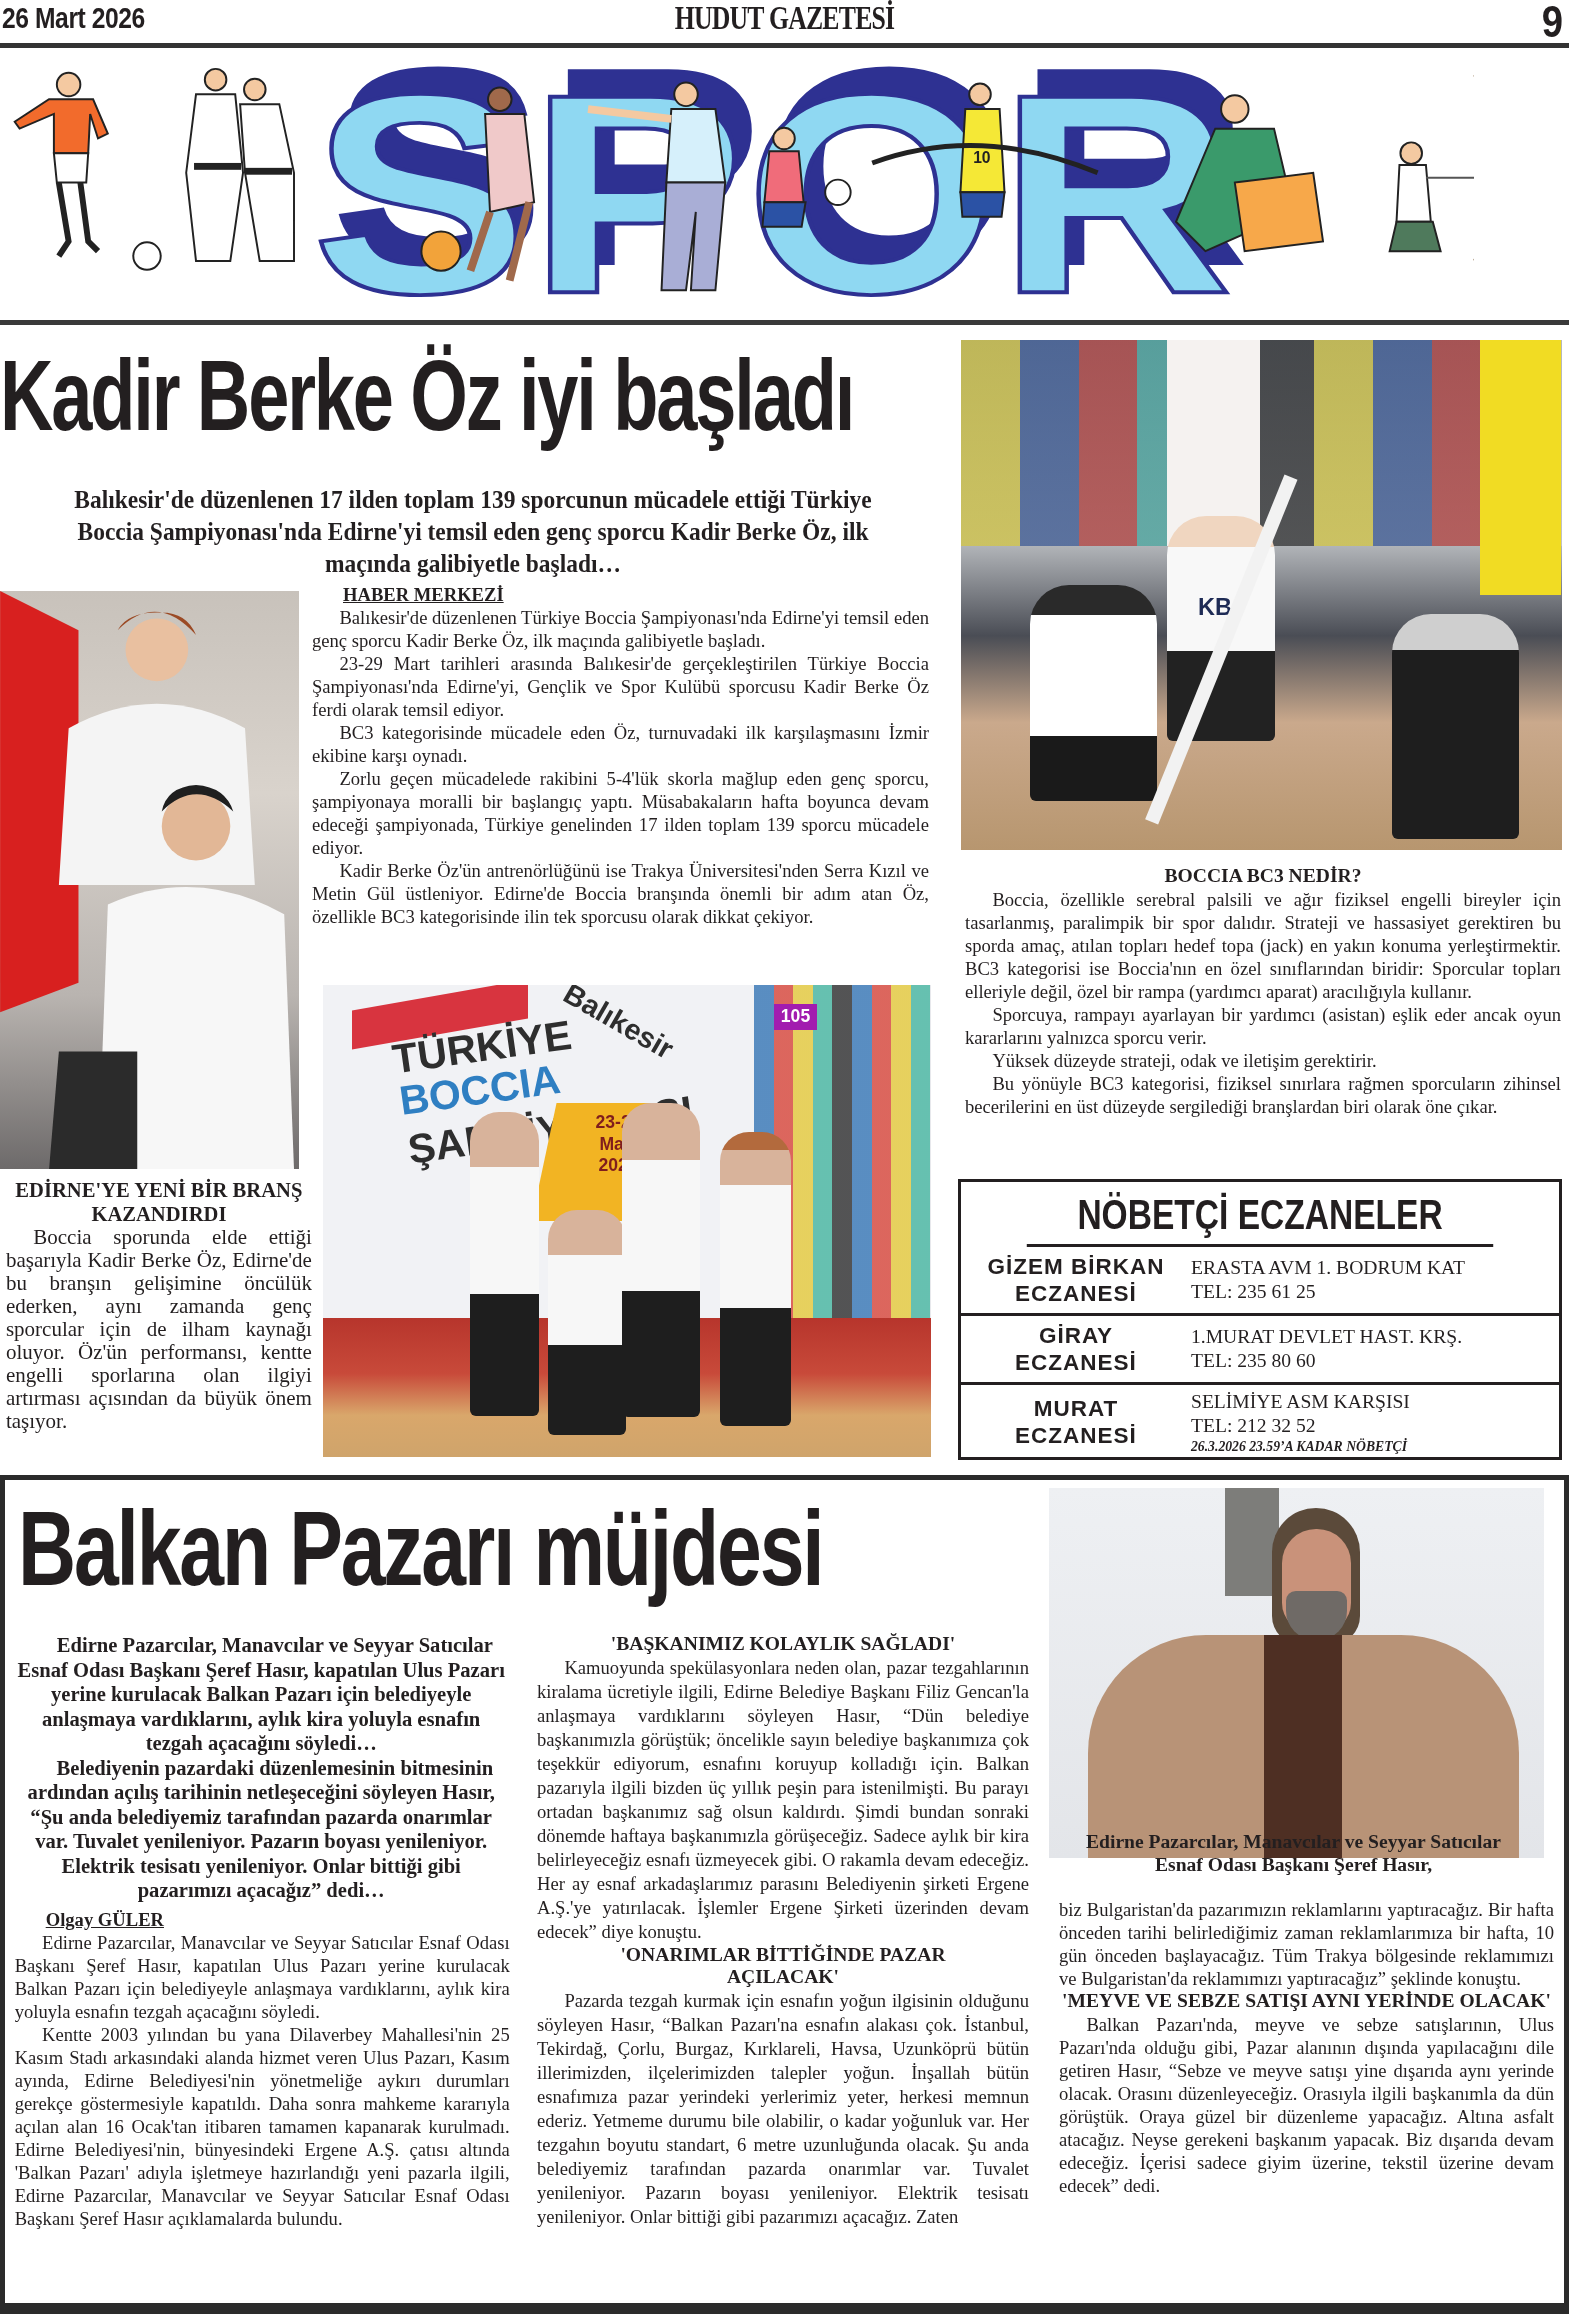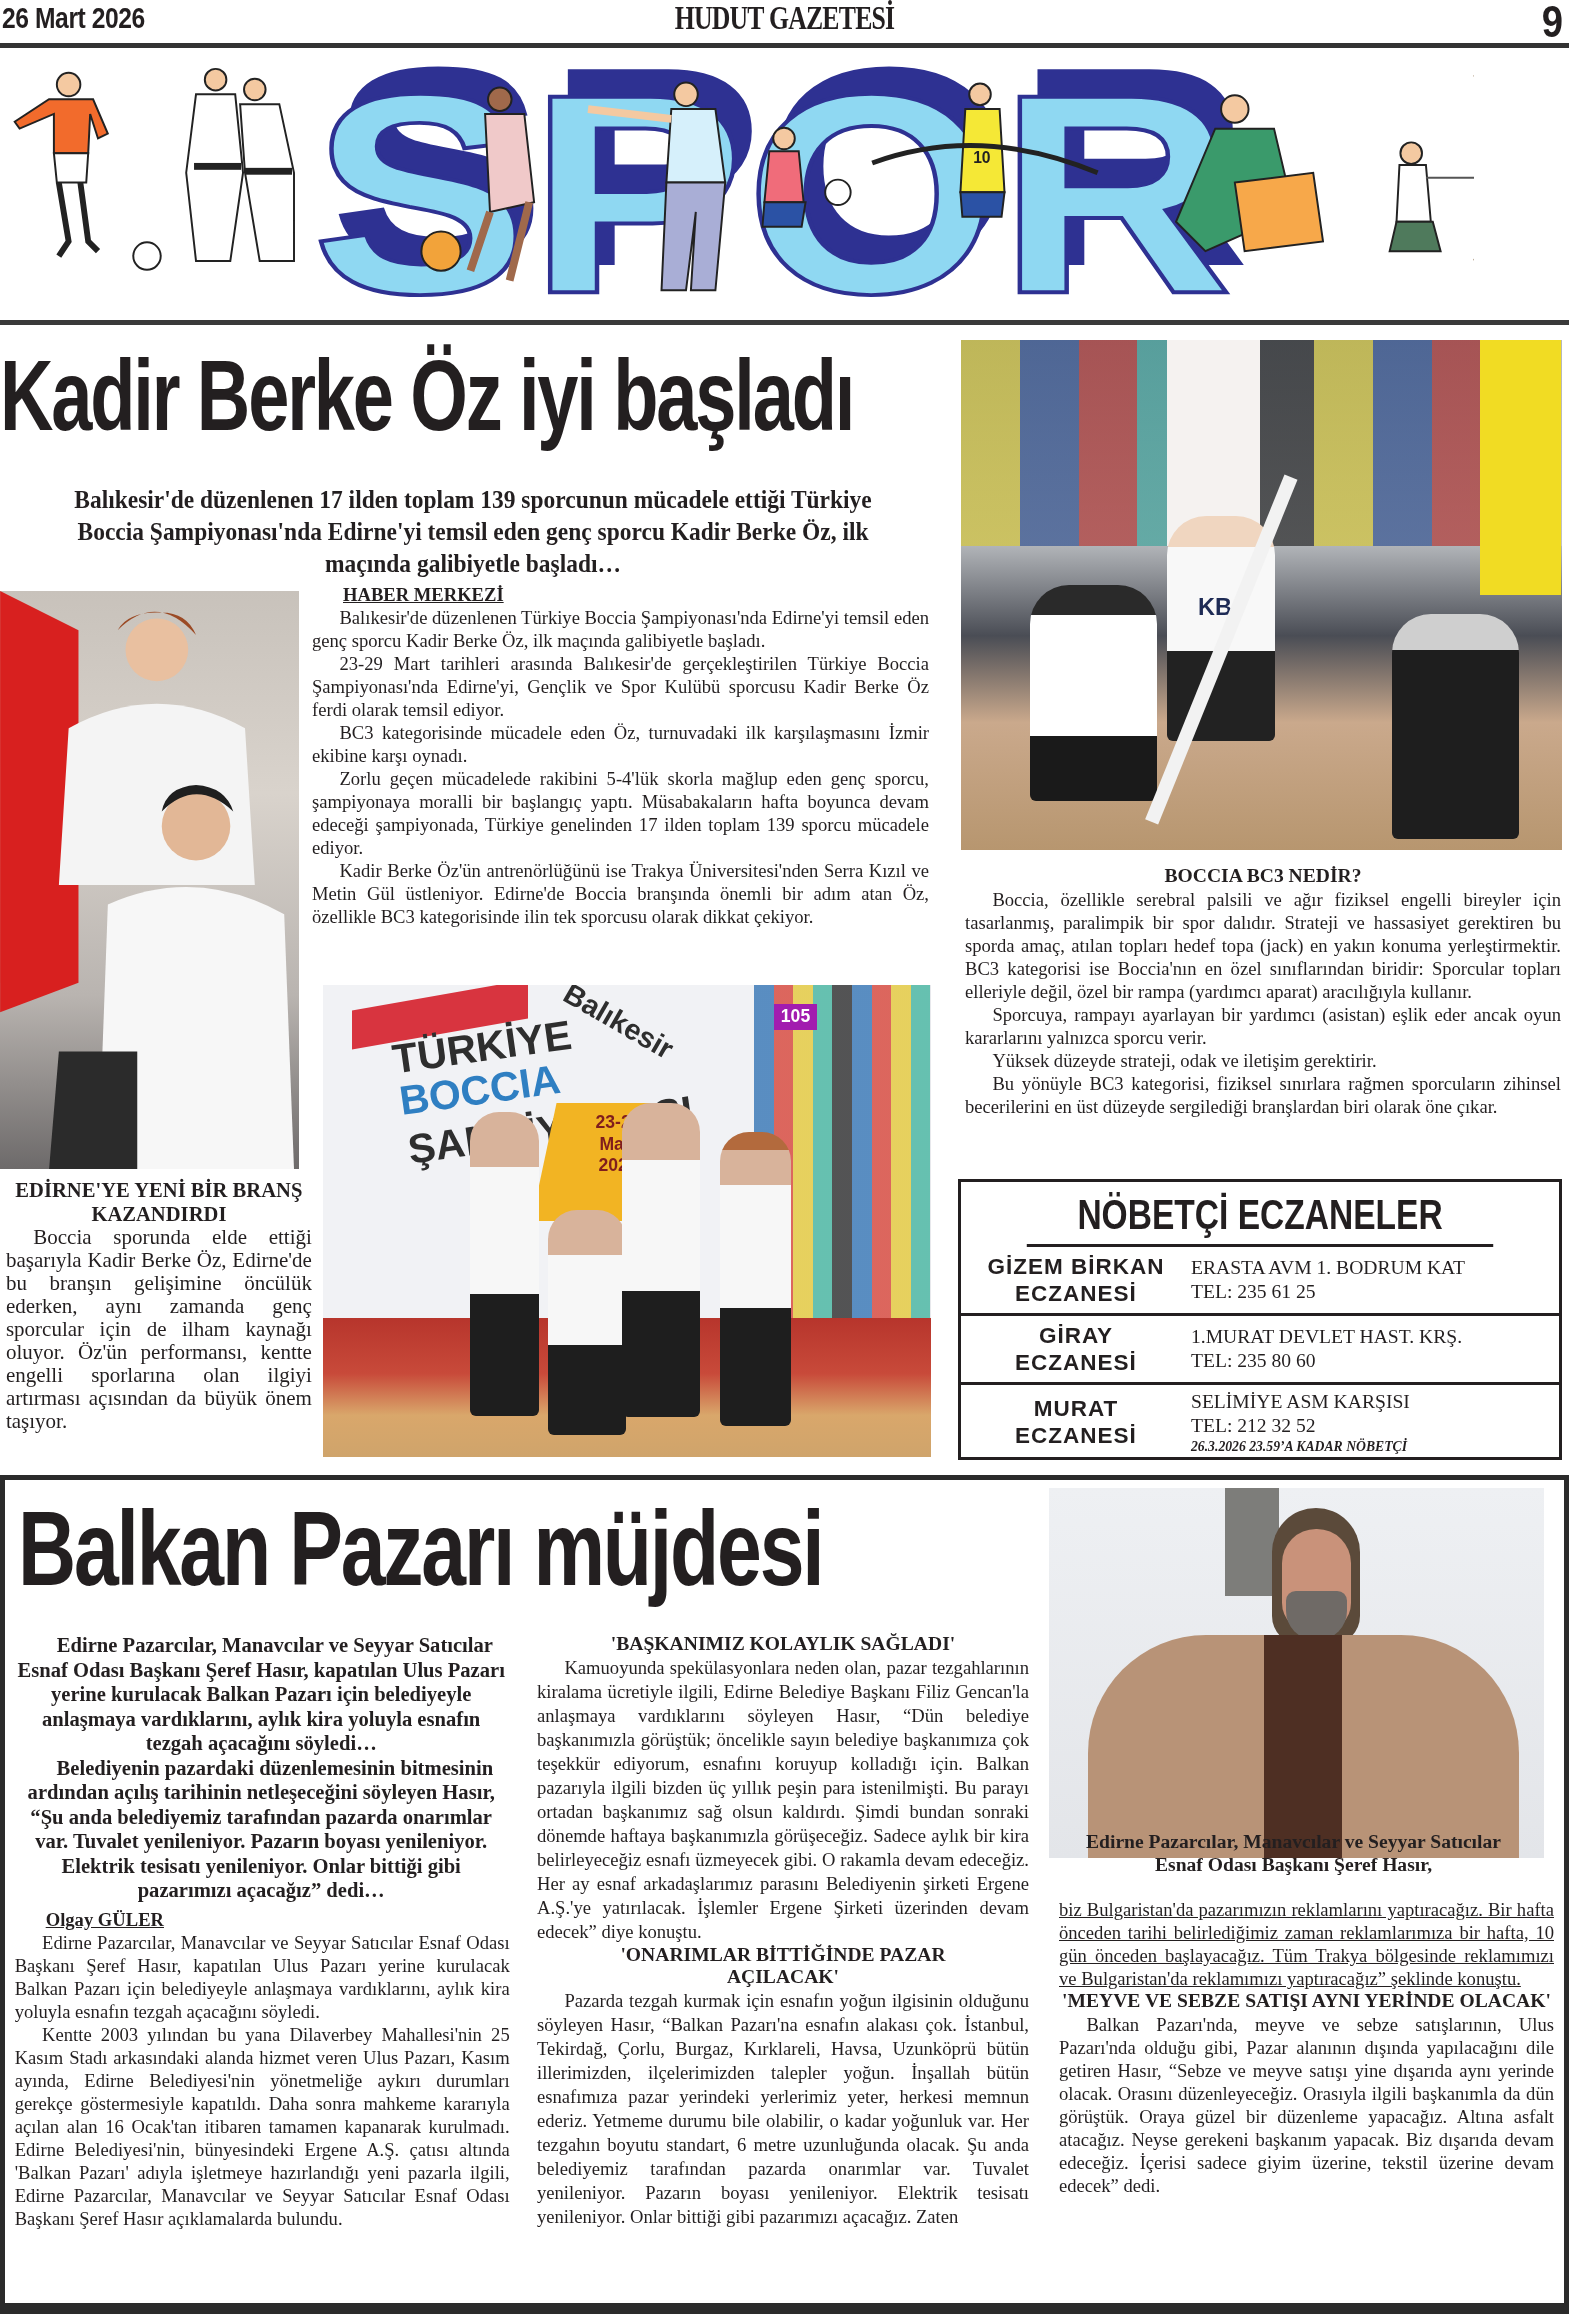--- a/index.html
+++ b/index.html
@@ -272,20 +272,20 @@
     <div class="abs" style="left:13.7px; top:83px; width:61px; height:49px; background:#6f6a66; border-radius:9.8px 9.8px 29px 29px;"></div>
   </div>
   <div class="abs" style="left:39px; top:147px; width:431px; height:223px; background:#b89377; border-radius:118px 118px 0 0;">
     <div class="abs" style="left:176px; top:0; width:78px; height:223px; background:#4e2f23;"></div>
   </div>
 </div>
 <div class="abs caption2">Edirne Pazarcılar, Manavcılar ve Seyyar Satıcılar Esnaf Odası Başkanı Şeref Hasır,</div>
 
 <div class="abs" style="left:1059px; top:1898px; width:495px;">
   <div class="body-text" style="font-size:18.6px; line-height:23px;">
-    <p style="text-indent:0;text-decoration:underline;">biz Bulgaristan'da pazarımızın reklamlarını yaptıracağız. Bir hafta önceden tarihi belirlediğimiz zaman reklamlarımıza bir hafta, 10 gün önceden başlayacağız. Tüm Trakya bölgesinde reklamımızı ve Bulgaristan'da reklamımızı yaptıracağız” şeklinde konuştu.</p>
+    <p style="text-indent:0;">biz Bulgaristan'da pazarımızın reklamlarını yaptıracağız. Bir hafta önceden tarihi belirlediğimiz zaman reklamlarımıza bir hafta, 10 gün önceden başlayacağız. Tüm Trakya bölgesinde reklamımızı ve Bulgaristan'da reklamımızı yaptıracağız” şeklinde konuştu.</p>
   </div>
   <div class="sub-h">'MEYVE VE SEBZE SATIŞI AYNI YERİNDE OLACAK'</div>
   <div class="body-text" style="font-size:18.6px; line-height:23px;">
     <p>Balkan Pazarı'nda, meyve ve sebze satışlarının, Ulus Pazarı'nda olduğu gibi, Pazar alanının dışında yapılacağını dile getiren Hasır, “Sebze ve meyve satışı yine dışarıda aynı yerinde olacak. Orasını düzenleyeceğiz. Orasıyla ilgili başkanımla da dün görüştük. Oraya güzel bir düzenleme yapacağız. Altına asfalt atacağız. Neyse gerekeni başkanım yapacak. Biz dışarıda devam edeceğiz. İçerisi sadece giyim üzerine, tekstil üzerine devam edecek” dedi.</p>
   </div>
 </div>
 
 
 </body></html>

